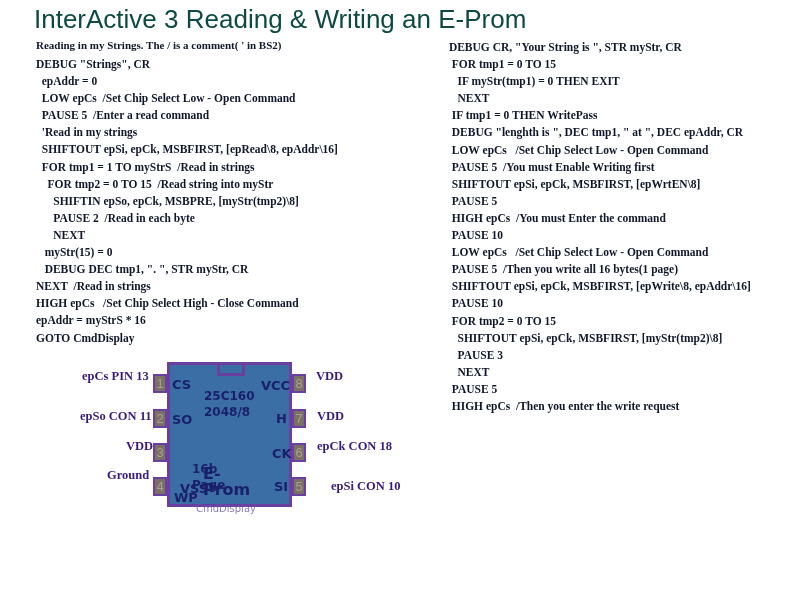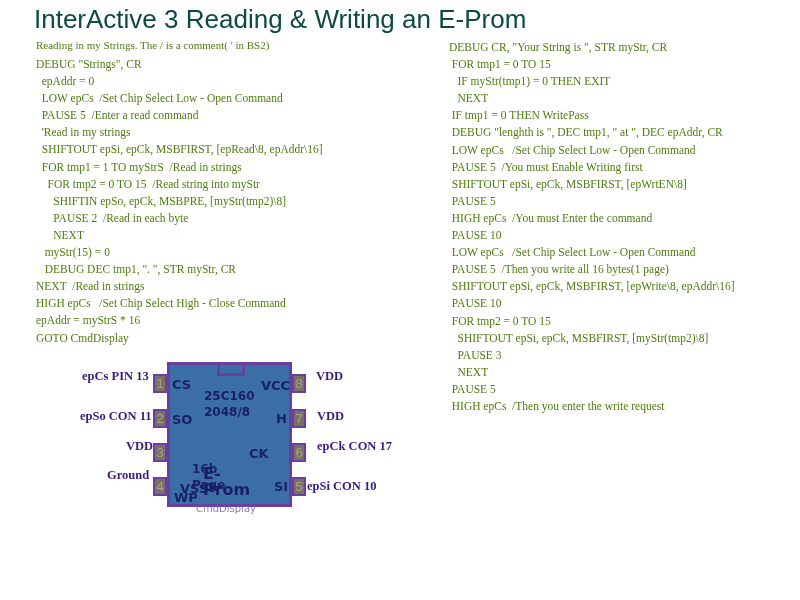--- a/index.html
+++ b/index.html
@@ -5,21 +5,21 @@
     html, body { margin: 0; padding: 0; }
     body {
       width: 800px; height: 600px; background: #ffffff; position: relative; overflow: hidden;
       font-family: "Liberation Serif", serif;
     }
     .title {
       position: absolute; left: 34px; top: 4px;
       font-family: "Liberation Sans", sans-serif;
       font-size: 26px; color: #0d4a44; letter-spacing: 0px; white-space: nowrap; text-align: right;
     }
-    .code-block { position: absolute; font-weight: normal; color: #4d7c0f; }
+    .code-block { position: absolute; font-weight: bold; color: #0f172a; }
     .code-block .hdr { font-size: 11px; line-height: 13px; height: 17px; }
     .code-block .ln { font-size: 12.5px; line-height: 17.1px; height: 17.1px; white-space: pre; transform: scaleX(0.92); transform-origin: left; }
     #left-code { left: 36px; top: 39px; }
     #right-code { left: 446px; top: 39px; }
 
     .chip-wrap { position: absolute; left: 0; top: 0; }
     .chip {
       position: absolute; left: 167px; top: 362px; width: 125px; height: 145px;
       background: #3a6ea5; border: 3px solid #6b3fa0; box-sizing: border-box;
     }
@@ -114,32 +114,32 @@
   <div class="pin" style="left:292px; top:477px;">5</div>
   <div class="pin" style="left:292px; top:443px;">6</div>
   <div class="pin" style="left:292px; top:409px;">7</div>
   <div class="pin" style="left:292px; top:374px;">8</div>
 
   <div class="pinname" style="left:172px; top:377px;">CS</div>
   <div class="pinname" style="left:172px; top:412px;">SO</div>
   <div class="pinname" style="left:174px; top:446px;margin-top:44px;">WP</div>
   <div class="pinname" style="left:174px; top:481px;margin-left:6px;">VSS</div>
   <div class="pinname" style="left:274px; top:479px;">SI</div>
-  <div class="pinname" style="left:249px; top:446px;">CK</div>
+  <div class="pinname" style="left:272px; top:446px;">CK</div>
   <div class="pinname" style="left:276px; top:411px;">H</div>
   <div class="pinname" style="left:261px; top:378px;">VCC</div>
 
   <div class="chiptext" style="left:204px; top:388px;">25C160</div>
   <div class="chiptext" style="left:204px; top:404px;text-align:center;">2048/8</div>
   <div class="chiptext" style="left:192px; top:420px;margin-top:41px;">16b Page</div>
   <div class="chiptext eprom" style="left:203px; top:442px;">E-Prom</div>
   <div class="bb">In CmdDisplay</div>
 
   <div class="lbl" style="left:82px; top:369px;">epCs  PIN 13</div>
   <div class="lbl" style="left:80px; top:409px;">epSo  CON 11</div>
   <div class="lbl" style="left:126px; top:439px;">VDD</div>
   <div class="lbl" style="left:107px; top:468px;">Ground</div>
 
-  <div class="lbl" style="left:307px; top:479px;">epSi CON 10</div>
-  <div class="lbl" style="left:317px; top:439px;">epCk  CON 17</div>
+  <div class="lbl" style="left:331px; top:479px;">epSi CON 10</div>
+  <div class="lbl" style="left:317px; top:439px;">epCk  CON 18</div>
   <div class="lbl" style="left:317px; top:409px;">VDD</div>
   <div class="lbl" style="left:316px; top:369px;">VDD</div>
 </div>
 
 </body></html>

